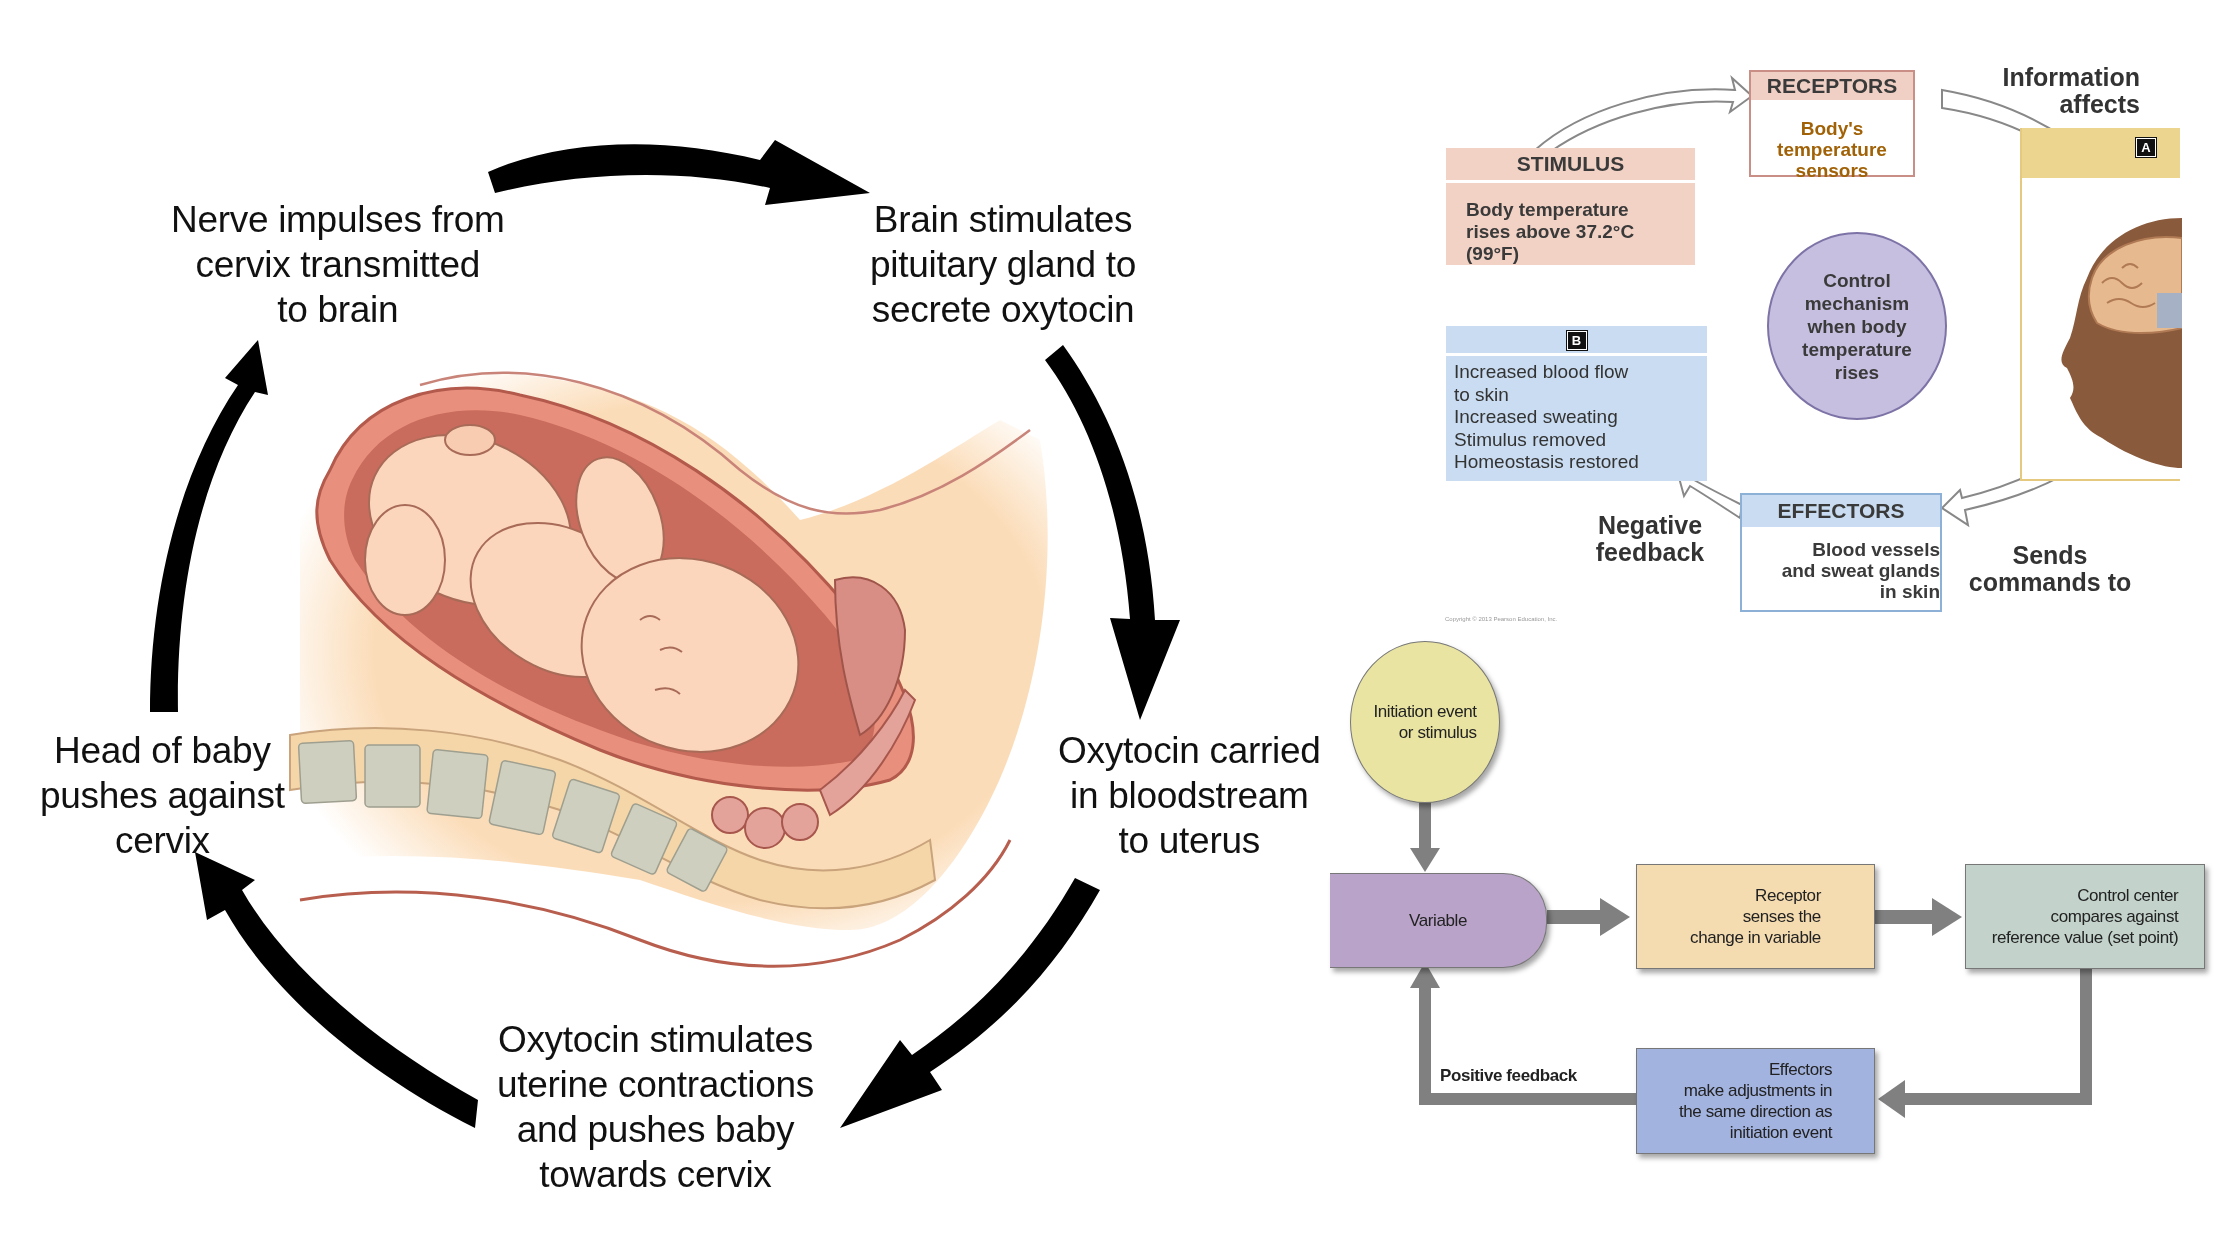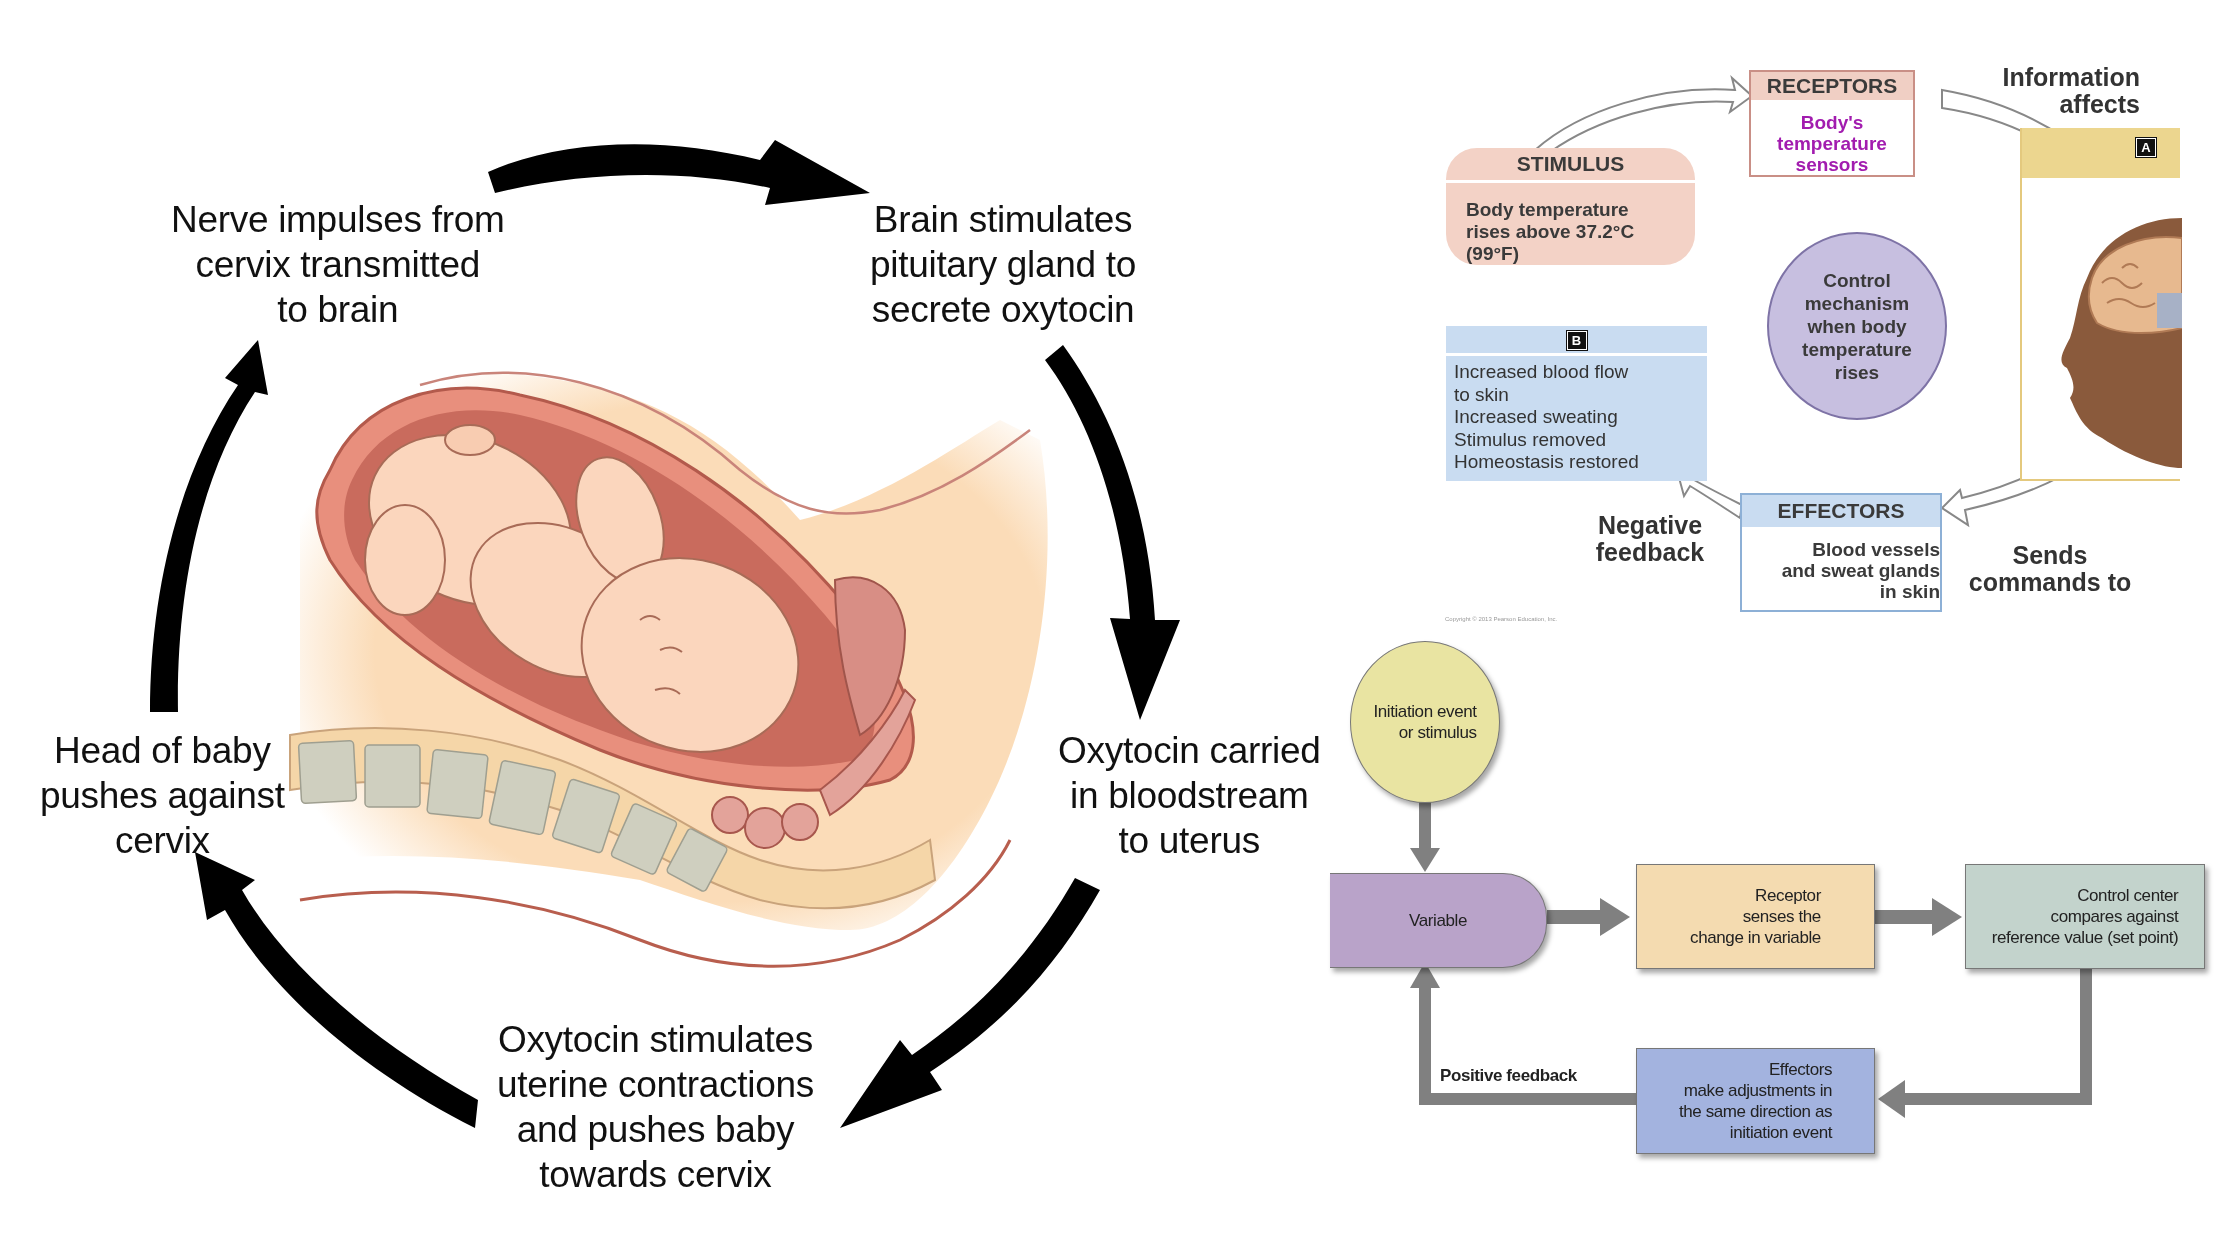--- a/index.html
+++ b/index.html
@@ -101,30 +101,30 @@
 
   <path d="M1535,150 C1580,110 1660,85 1735,90 L1732,78 L1752,96 L1730,112 L1733,102 C1665,98 1595,120 1550,152 Z" fill="#fff" stroke="#888" stroke-width="2"></path>
 
   <path d="M1942,90 C2060,110 2150,190 2180,290 L2165,292 C2140,200 2055,125 1942,108 Z" fill="#fff" stroke="#888" stroke-width="2"></path>
 
   <path d="M2180,300 C2170,410 2100,480 1965,510 L1968,525 L1942,508 L1960,490 L1962,498 C2080,470 2148,400 2162,300 Z" fill="#fff" stroke="#888" stroke-width="2"></path>
 
   <path d="M1740,518 C1720,505 1705,495 1690,486 L1684,496 L1678,474 L1700,472 L1694,480 C1712,490 1728,498 1742,505 Z" fill="#fff" stroke="#888" stroke-width="2"></path>
 </svg>
 
-<div class="box" style="left:1446px;top:148px;width:249px;height:117px;background:#f3d2c6;border-radius:31px;">
+<div class="box" style="left:1446px;top:148px;width:249px;height:117px;background:#f3d2c6;">
   <div class="hdr" style="font-size:21px;line-height:32px;height:32px;border-bottom:3px solid #fff;">STIMULUS</div>
   <div style="font-weight:bold;font-size:19px;line-height:22px;color:#3a3a3a;padding:16px 0 0 20px;white-space:pre-line;">Body temperature
 rises above  37.2°C
 (99°F)</div>
 </div>
 
 <div class="box" style="left:1749px;top:70px;width:166px;height:107px;background:#fff;border:2px solid #c98f86;">
   <div class="hdr" style="font-size:21px;line-height:28px;background:#f0cfc4;">RECEPTORS</div>
-  <div style="font-weight:bold;font-size:19px;line-height:21px;color:#a21caf;text-align:center;white-space:pre-line;padding-top:12px;">Body's
+  <div style="font-weight:bold;font-size:19px;line-height:21px;color:#a16207;text-align:center;white-space:pre-line;padding-top:18px;">Body's
 temperature
 sensors</div>
 </div>
 
 <div class="lbl" style="left:1970px;top:64px;width:170px;text-align:right;">Information
 affects</div>
 
 <div class="box" style="left:2020px;top:128px;width:160px;height:353px;border-left:2px solid #e4c97e;border-bottom:2px solid #e4c97e;background:#fff;">
   <div style="height:50px;background:#ecd68f;text-align:right;padding:10px 24px 0 0;box-sizing:border-box;">
     <span class="badge">A</span>

